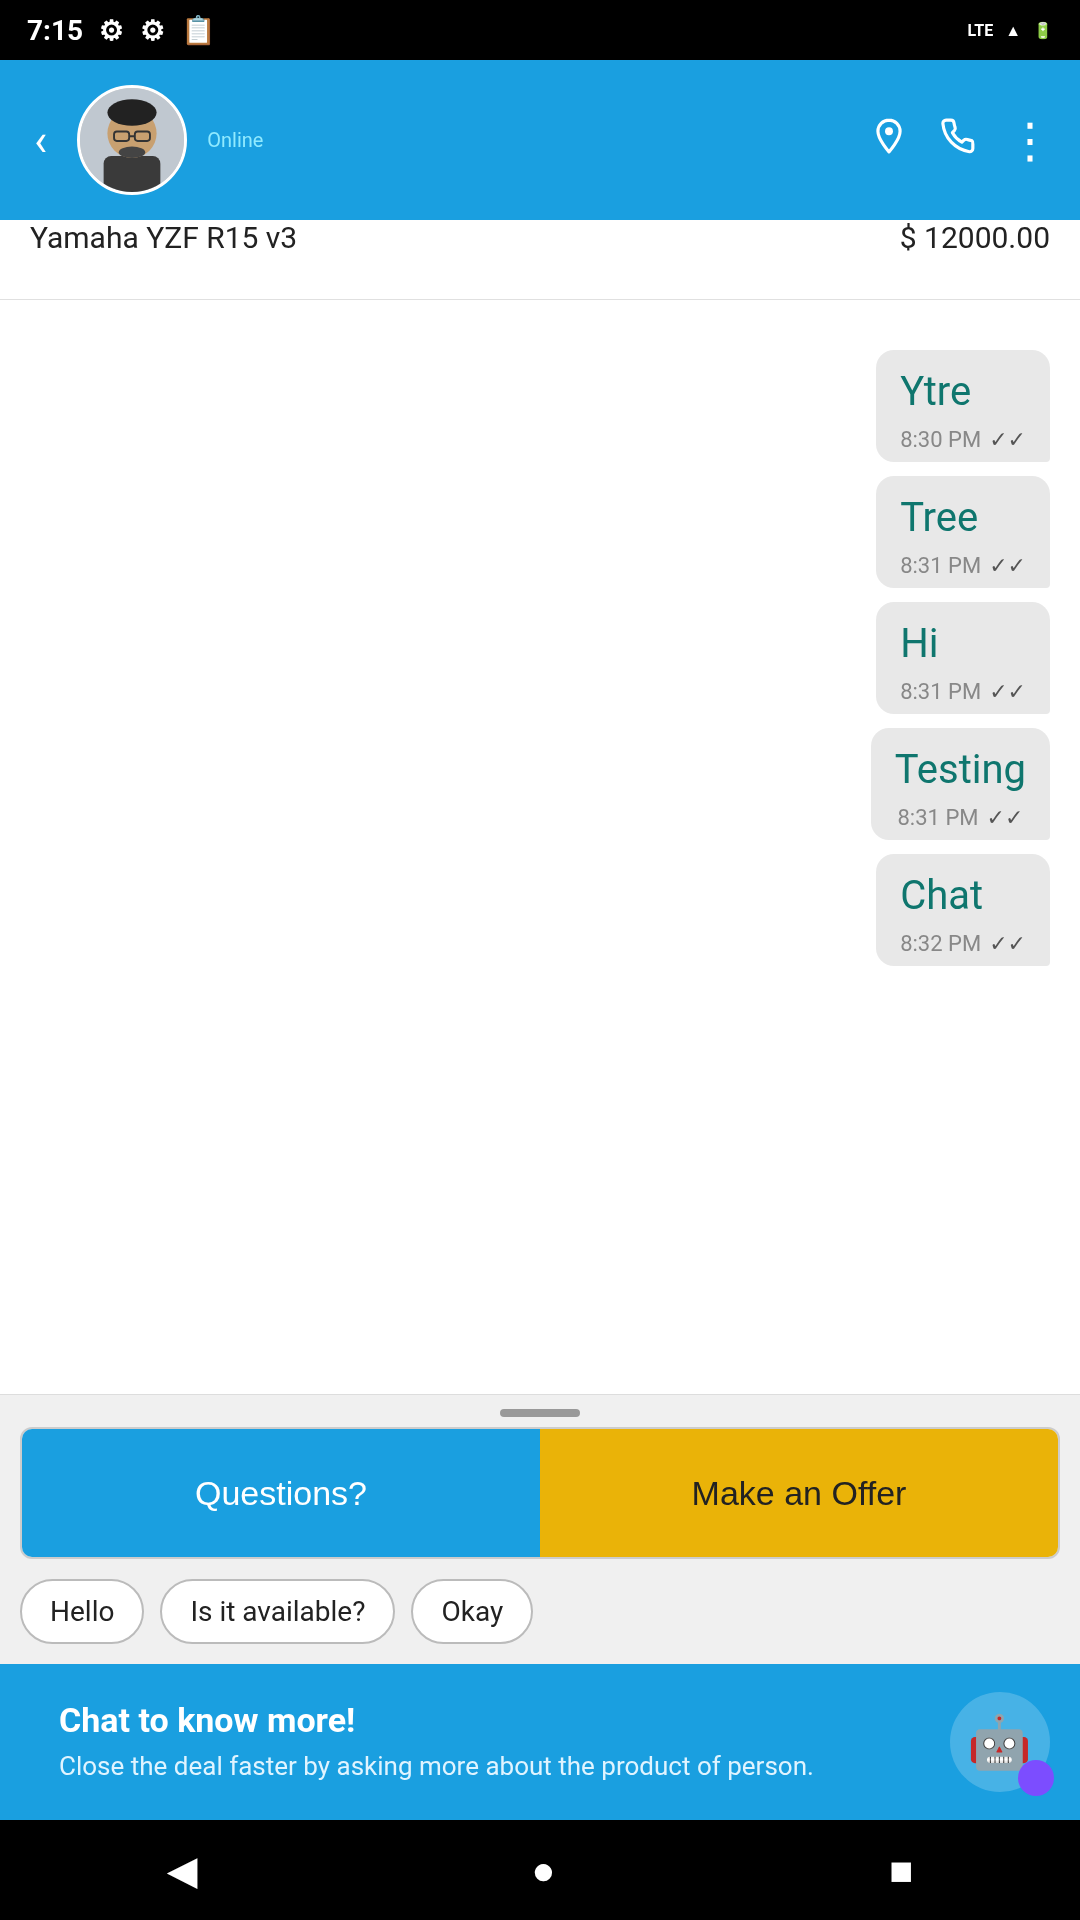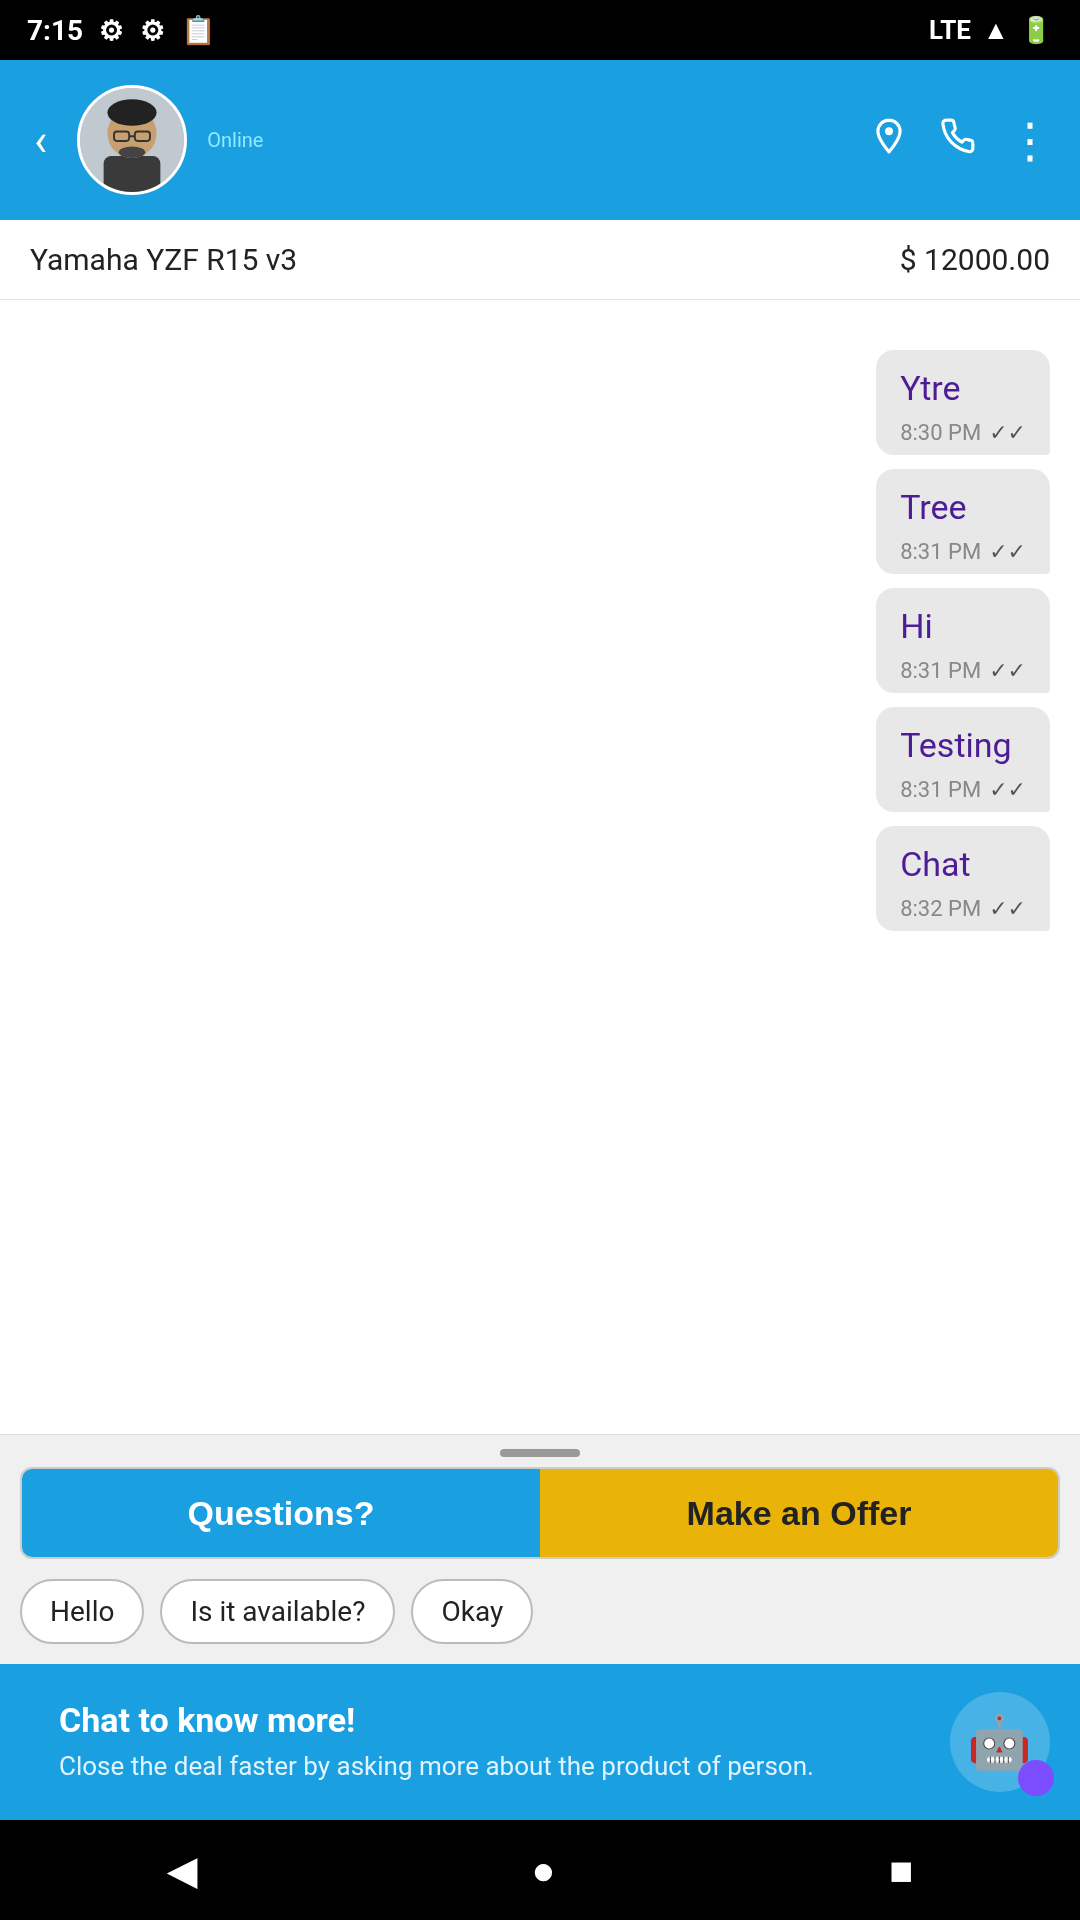--- a/index.html
+++ b/index.html
@@ -28,21 +28,21 @@
     }
     .status-left {
       display: flex;
       align-items: center;
       gap: 16px;
     }
     .status-right {
       display: flex;
       align-items: center;
       gap: 12px;
-      font-size: 26px;
+      font-size: 16px;
     }
 
     
     .app-bar {
       background: #1a9fe0;
       height: 160px;
       display: flex;
       align-items: center;
       padding: 0 24px;
       gap: 20px;
@@ -94,21 +94,21 @@
       color: #fff;
       font-size: 38px;
       cursor: pointer;
     }
 
     
     .product-bar {
       background: #fff;
       height: 80px;
       display: flex;
-      align-items: center;
+      align-items: flex-start;
       justify-content: space-between;
       padding: 0 30px;
       border-bottom: 1px solid #e0e0e0;
     }
     .product-name {
       font-size: 30px;
       color: #222;
       font-weight: 400;
     }
     .product-price {
@@ -138,22 +138,22 @@
       padding-top: 20px;
     }
     .message-bubble {
       background: #e8e8e8;
       border-radius: 18px 18px 4px 18px;
       padding: 18px 24px 10px 24px;
       max-width: 480px;
       min-width: 140px;
     }
     .message-text {
-      font-size: 34px;
-      color: #4c1d95;
+      font-size: 40px;
+      color: #0f766e;
       font-weight: 400;
     }
     .message-meta {
       display: flex;
       justify-content: center;
       align-items: center;
       gap: 8px;
       margin-top: 12px;
     }
     .message-time {
@@ -186,23 +186,23 @@
     .tab-buttons {
       display: flex;
       margin: 0 20px 20px;
       gap: 0;
       border: 2px solid #ccc;
       border-radius: 12px;
       overflow: hidden;
     }
     .tab-btn {
       flex: 1;
-      height: 88px;
+      height: 128px;
       font-size: 34px;
-      font-weight: bold;
+      font-weight: normal;
       border: none;
       cursor: pointer;
     }
     .tab-btn.active {
       background: #1a9fe0;
       color: #fff;
     }
     .tab-btn.inactive {
       background: #eab308;
       color: #222;

